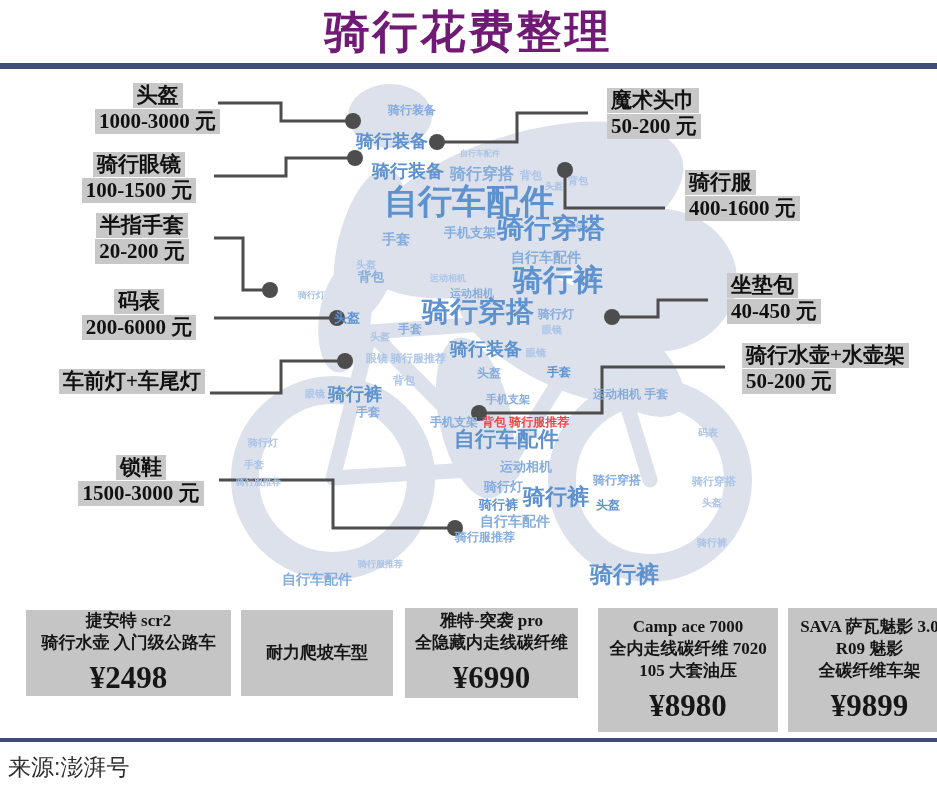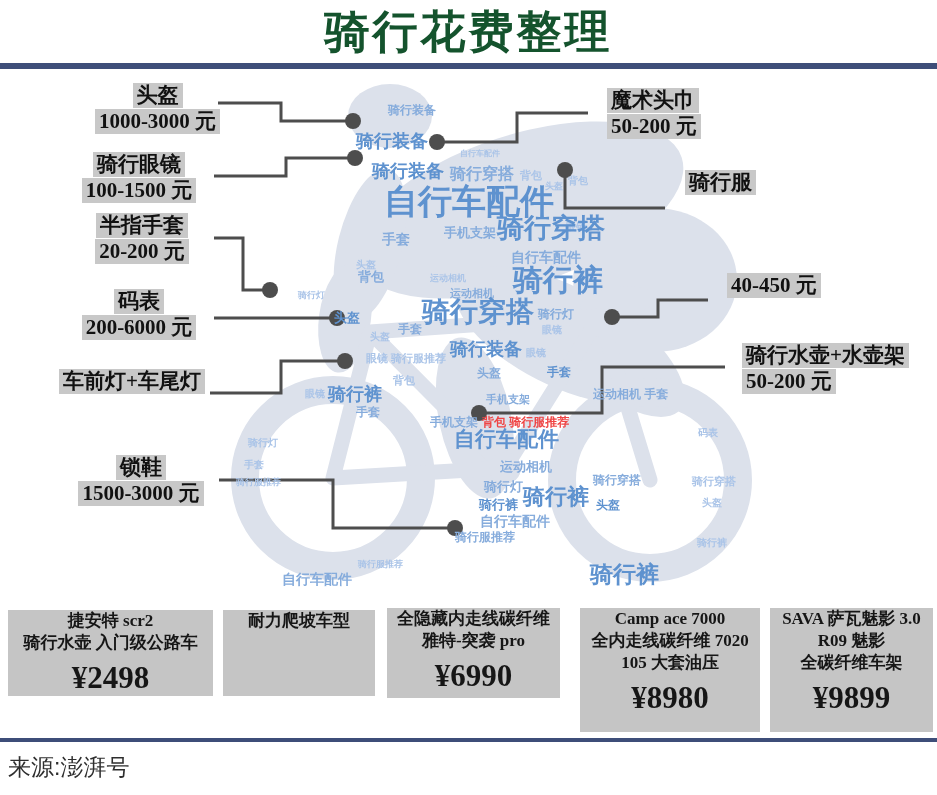--- a/index.html
+++ b/index.html
@@ -2,21 +2,21 @@
 <html><head>
 <meta charset="utf-8">
 <style>
   html,body{margin:0;padding:0;}
   body{
     width:937px;height:795px;position:relative;background:#ffffff;
     font-family:"Liberation Sans",sans-serif;overflow:hidden;
   }
   .page-title{
     position:absolute;top:2px;left:0;width:100%;text-align:center;
-    font-size:45px;font-weight:700;letter-spacing:3px;color:#14532d;
+    font-size:45px;font-weight:700;letter-spacing:3px;color:#701a75;
     font-family:"Liberation Sans",sans-serif;
   }
   .rule{position:absolute;left:0;width:937px;background:#3e4e79;}
   .rule-top{top:63px;height:6px;}
   .rule-bottom{top:738px;height:4px;}
   svg.overlay{position:absolute;left:0;top:0;}
   
   .wordcloud{position:absolute;left:0;top:0;width:937px;height:795px;pointer-events:none;}
   .wordcloud .w{
     position:absolute;white-space:nowrap;line-height:1;
@@ -30,21 +30,21 @@
   .callout .nm,.callout .pr{
     background:#c8c8c8;display:inline-block;padding:0 4px;font-size:21px;
   }
   .callout .pr{}
   .callout.left{text-align:center;}
   .callout.right{text-align:left;padding-left:15px;}
   
   .bike-box{
     position:absolute;background:#c5c5c5;color:#161616;text-align:center;
     font-family:"Liberation Serif",serif;font-weight:700;
-    display:flex;flex-direction:column;
+    display:flex;flex-direction:column;justify-content:center;margin-left:18px;
   }
   .bike-box .bl{font-size:17px;line-height:22px;}
   .bike-box .bp{font-size:31px;line-height:36px;margin-top:6px;}
   .source{
     position:absolute;left:8px;top:752px;font-size:23px;color:#2e2e2e;
     font-family:"Liberation Sans",sans-serif;
   }
 </style>
 </head>
 <body>
@@ -180,40 +180,42 @@
   <div class="row"><span class="nm">锁鞋</span></div>
   <div class="row"><span class="pr">1500-3000 元</span></div>
 </div>
 
 <div class="callout right" style="left:592px;top:88px;width:150px;">
   <div class="row"><span class="nm">魔术头巾</span></div>
   <div class="row"><span class="pr">50-200 元</span></div>
 </div>
 <div class="callout right" style="left:670px;top:170px;width:150px;">
   <div class="row"><span class="nm">骑行服</span></div>
+  <div class="row"><span class="pr">400-1600 元</span></div>
 </div>
 <div class="callout right" style="left:712px;top:273px;width:130px;">
+  <div class="row"><span class="nm">坐垫包</span></div>
   <div class="row"><span class="pr">40-450 元</span></div>
 </div>
 <div class="callout right" style="left:727px;top:343px;width:200px;">
   <div class="row"><span class="nm">骑行水壶+水壶架</span></div>
   <div class="row"><span class="pr">50-200 元</span></div>
 </div>
 
 <div class="bike-box" style="left:8px;top:610px;width:205px;height:86px;">
   <div class="bl">捷安特 scr2</div>
   <div class="bl">骑行水壶 入门级公路车</div>
   <div class="bp">¥2498</div>
 </div>
 <div class="bike-box" style="left:223px;top:610px;width:152px;height:86px;">
   <div class="bl">耐力爬坡车型</div>
 </div>
 <div class="bike-box" style="left:387px;top:608px;width:173px;height:90px;">
+  <div class="bl">雅特-突袭 pro</div>
   <div class="bl">全隐藏内走线碳纤维</div>
-  <div class="bl">雅特-突袭 pro</div>
   <div class="bp">¥6990</div>
 </div>
 <div class="bike-box" style="left:580px;top:608px;width:180px;height:124px;">
   <div class="bl">Camp ace 7000</div>
   <div class="bl">全内走线碳纤维 7020</div>
   <div class="bl">105 大套油压</div>
   <div class="bp">¥8980</div>
 </div>
 <div class="bike-box" style="left:770px;top:608px;width:163px;height:124px;">
   <div class="bl">SAVA 萨瓦魅影 3.0</div>

